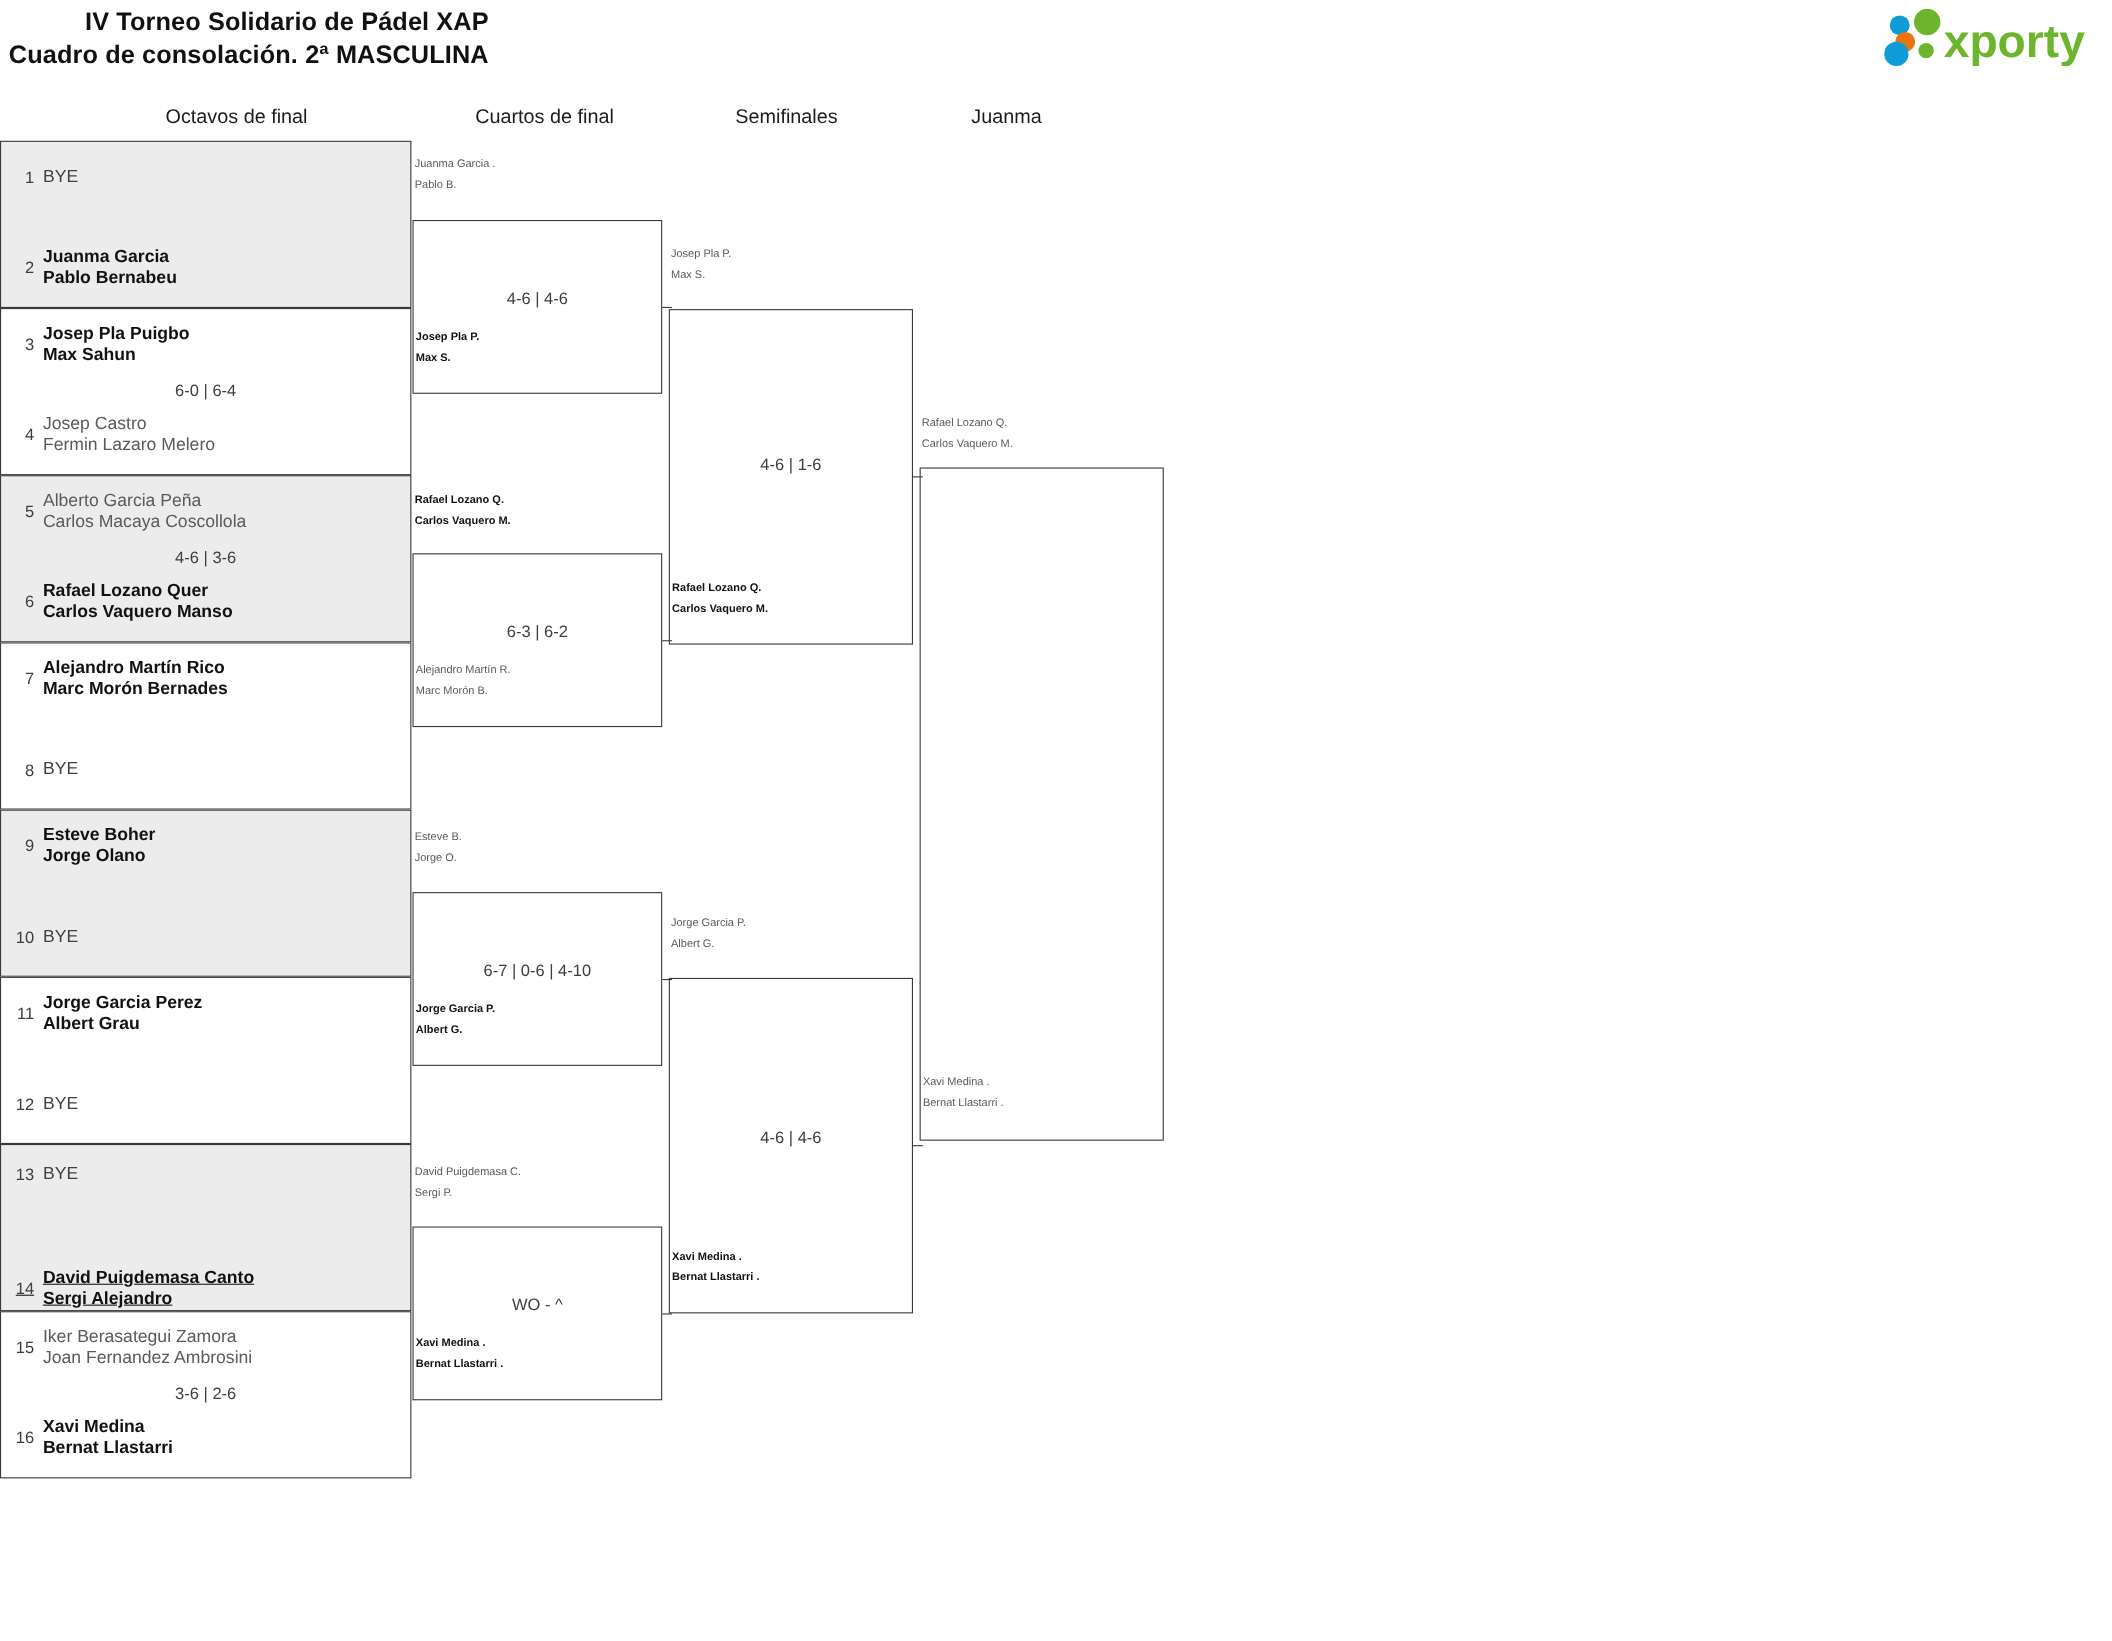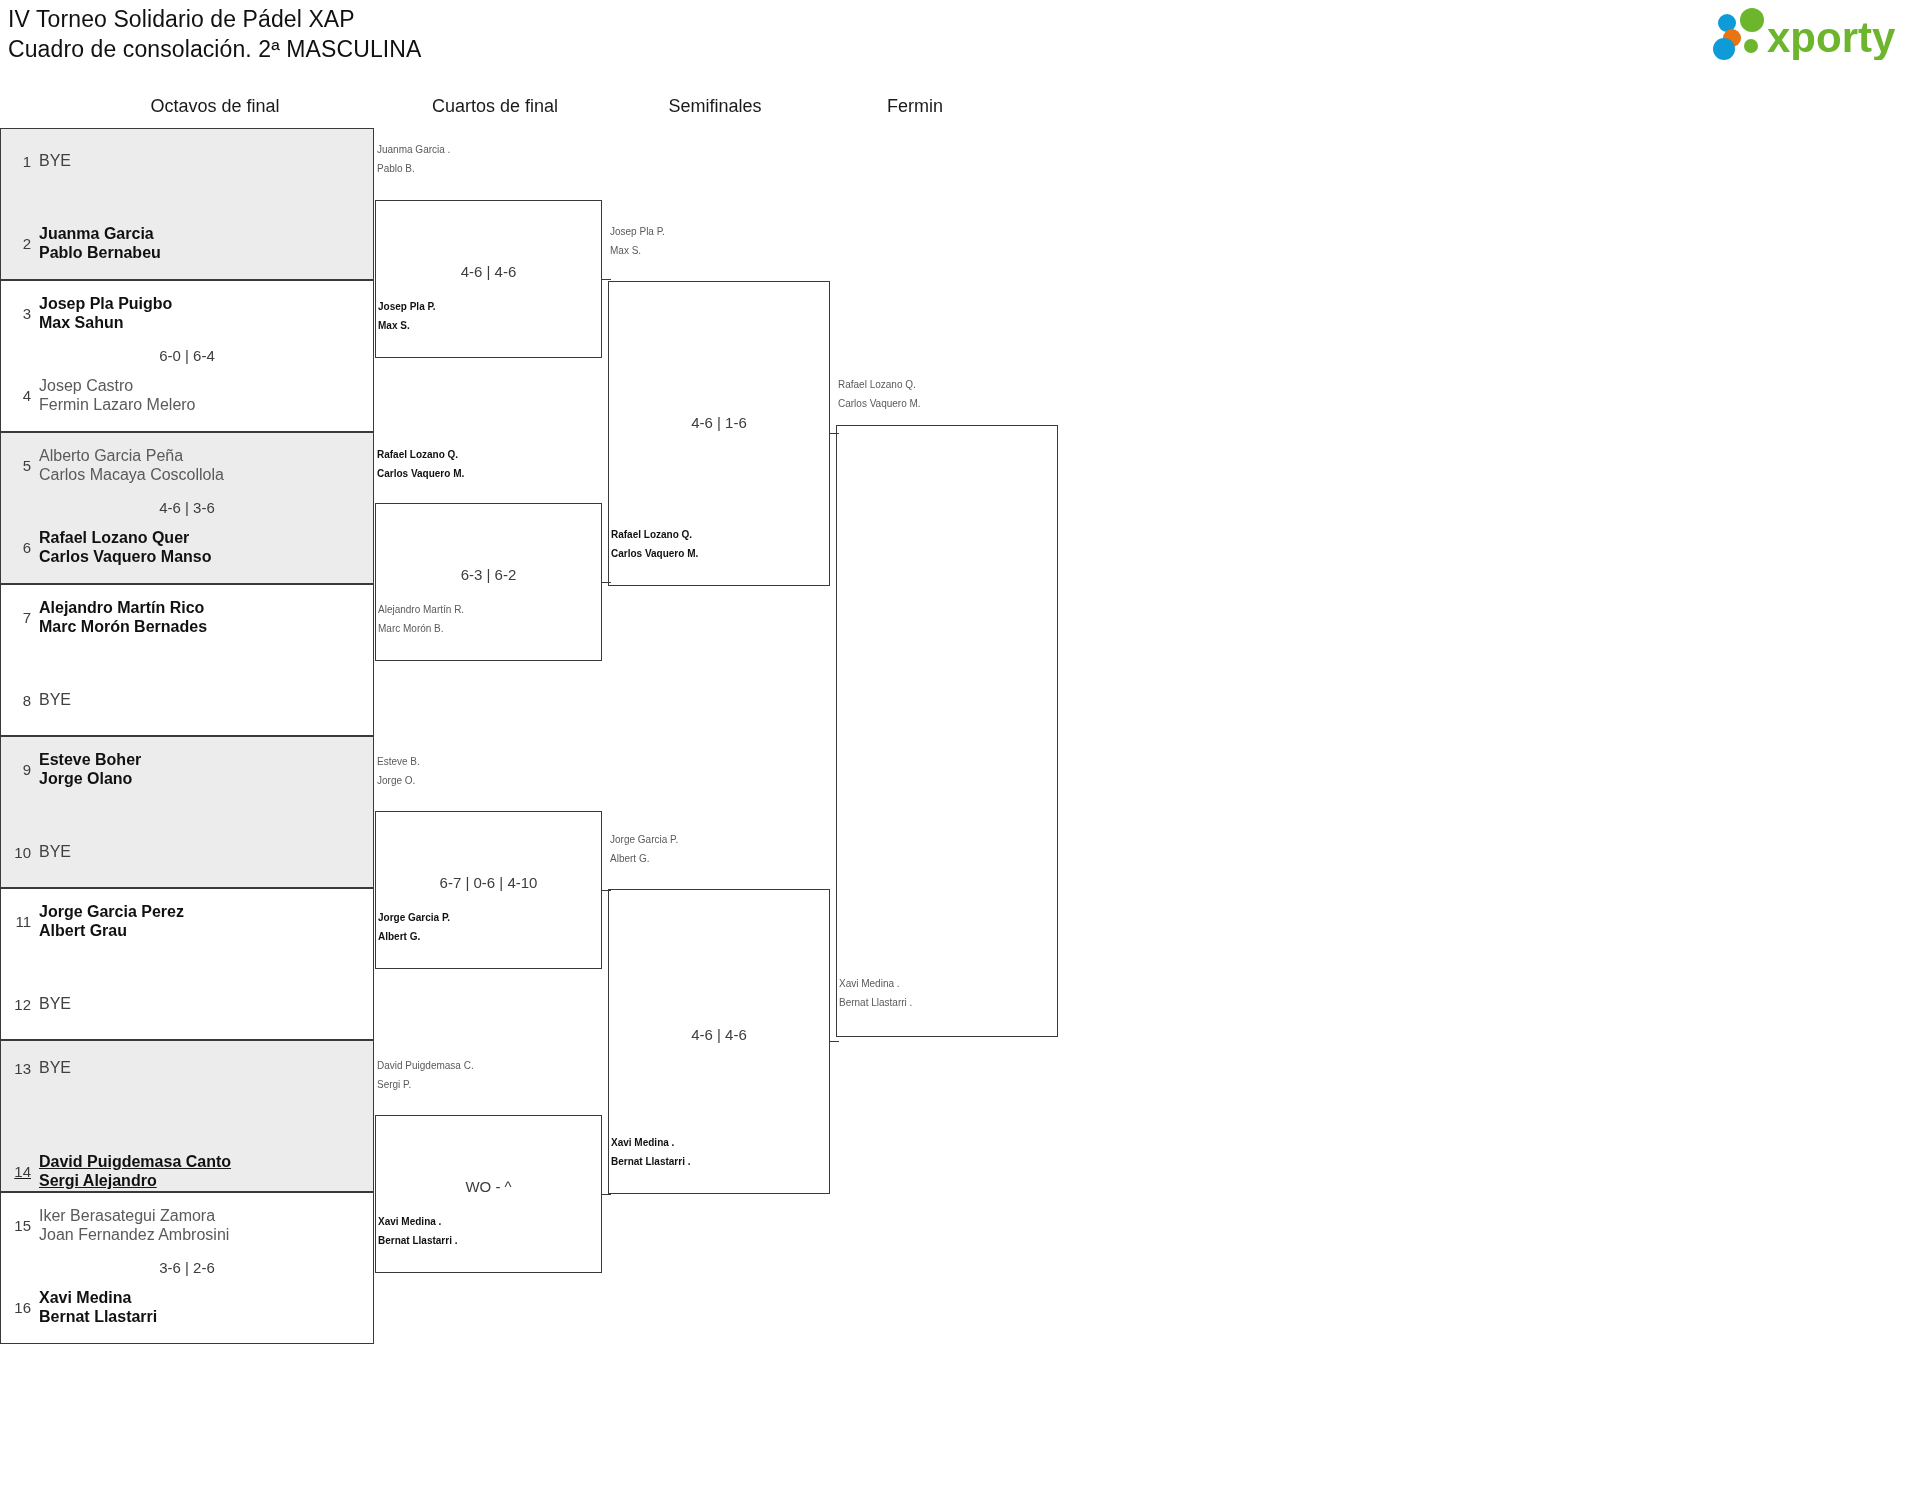--- a/index.html
+++ b/index.html
@@ -8,21 +8,21 @@
     background:#ffffff;
     font-family:"Liberation Sans","DejaVu Sans",sans-serif;
     color:#1b1b1b;
     overflow:hidden;
     position:relative;
   }
   .page{position:relative;width:1920px;height:1492px;}
 
   
   .title-block{position:absolute;left:8px;top:4px;}
-  .title-line{font-size:23px;font-weight:normal;line-height:30px;letter-spacing:.1px;color:#111;white-space:nowrap;}
+  .title-line{font-size:23px;font-weight:bold;line-height:30px;letter-spacing:.1px;color:#111;white-space:nowrap;text-align:right;}
 
   .logo{position:absolute;left:1705px;top:8px;width:205px;height:52px;}
   .logo svg{display:block;}
 
   
   .round-head{position:absolute;font-size:18px;color:#1b1b1b;white-space:nowrap;text-align:center;}
 
   
   .r1{position:absolute;left:0;width:374px;box-sizing:border-box;border:1px solid #3a3a3a;}
   .r1.shaded{background:#ececec;}
@@ -65,21 +65,21 @@
       <circle cx="27" cy="30" r="9" fill="#e87511"></circle>
       <circle cx="19" cy="41" r="11" fill="#0f9bd7"></circle>
       <circle cx="46" cy="38" r="7" fill="#6cb52d"></circle>
       <text x="62" y="44" font-family="Liberation Sans, sans-serif" font-size="42" font-weight="bold" fill="#6cb52d">xporty</text>
     </svg>
   </div>
 
   <div class="round-head" style="left:60px;top:96px;width:310px;">Octavos de final</div>
   <div class="round-head" style="left:340px;top:96px;width:310px;">Cuartos de final</div>
   <div class="round-head" style="left:560px;top:96px;width:310px;">Semifinales</div>
-  <div class="round-head" style="left:790px;top:96px;width:250px;">Fermin</div>
+  <div class="round-head" style="left:790px;top:96px;width:250px;">Juanma</div>
 
   <div class="r1 shaded" style="top:128px;height:152px;">
     <div class="slot" style="top:10px;height:44px;">
       <span class="seed">1</span>
       <span class="bye">BYE</span>
     </div>
     <div class="slot" style="top:92px;height:44px;">
       <span class="seed">2</span>
       <span class="players win">
         <span class="nm">Juanma Garcia</span>

